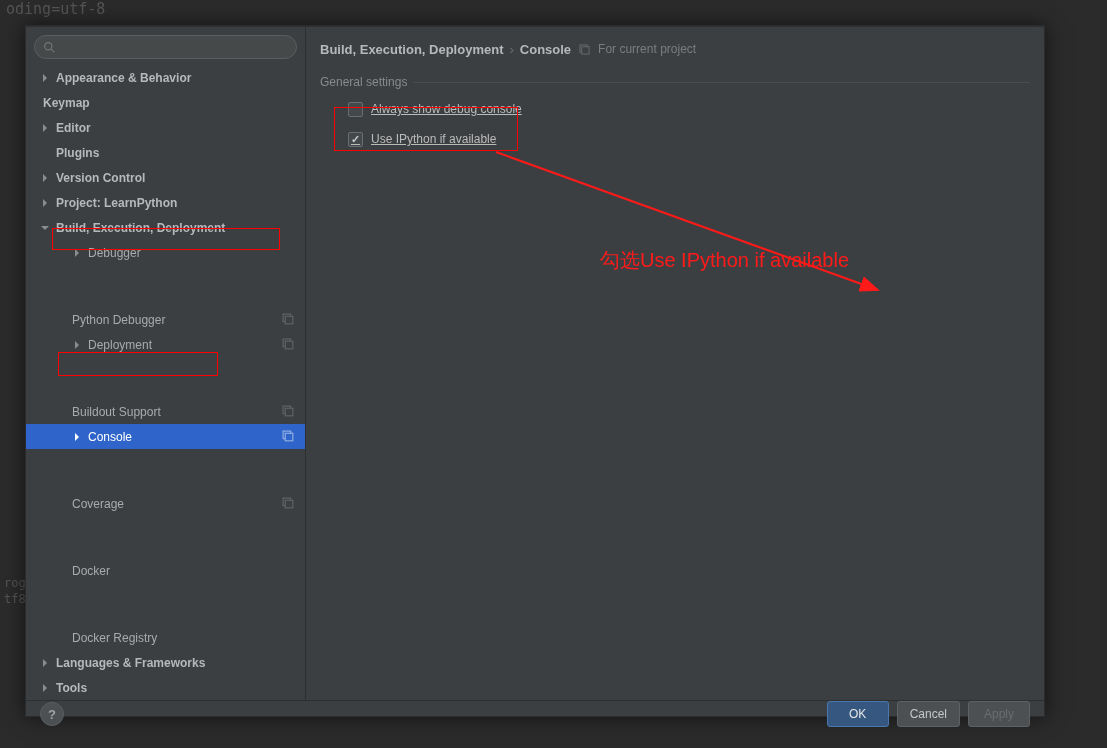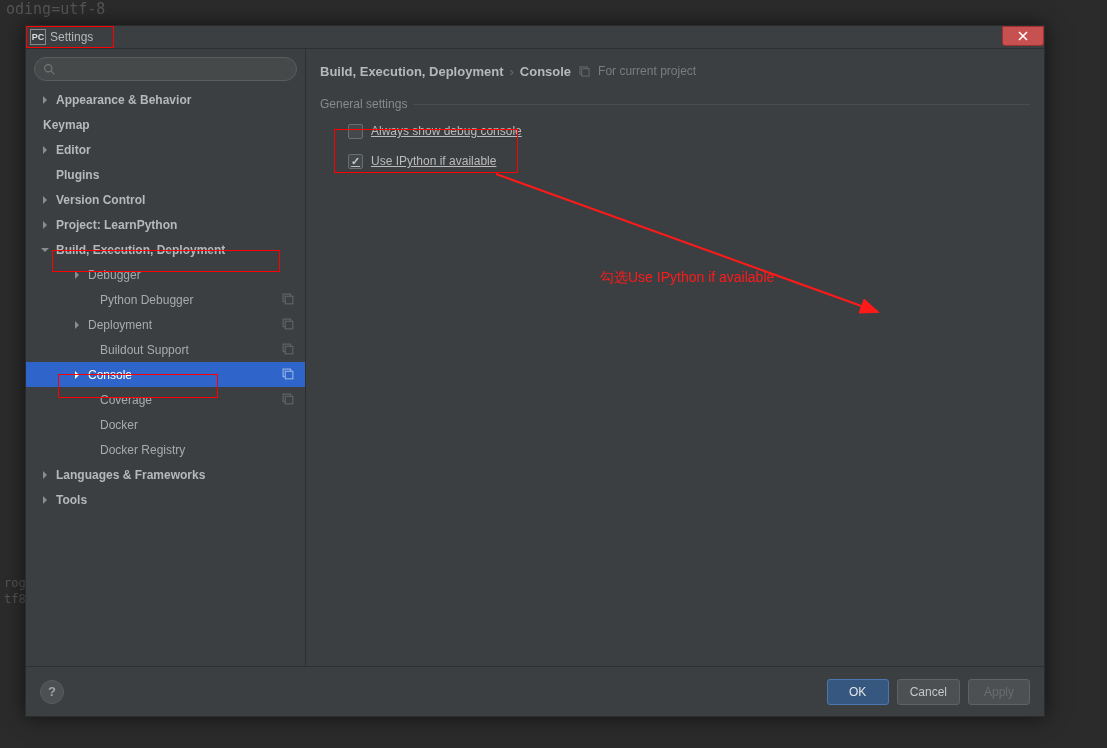--- a/index.html
+++ b/index.html
@@ -127,21 +127,21 @@
     color: #a8abae;
     cursor: pointer;
     position: relative;
   }
   .tree-item .arrow {
     width: 10px; height: 10px;
     margin-right: 6px;
     flex-shrink: 0;
   }
   .tree-item.depth-1 { padding-left: 46px; }
-  .tree-item.depth-1.no-arrow { padding-left: 74px; }
+  .tree-item.depth-1.no-arrow { padding-left: 46px; margin-top: 42px; }
   .tree-item.bold > .label { font-weight: bold; color: #b5b9bc; }
   .tree-item.selected {
     background: #2f65ca;
     color: #ffffff;
   }
   .tree-item.selected .label { color: #fff; }
   .tree-item .label { flex: 1; }
   .tree-item .copy-icon {
     width: 13px; height: 13px;
     margin-right: 10px;
@@ -224,21 +224,21 @@
     position: absolute;
     left: 28px; top: 80px;
     width: 184px; height: 44px;
     border: 1px solid #ff0000;
     pointer-events: none;
   }
   .annotation {
     position: absolute;
     left: 294px; top: 220px;
     color: #ff1a1a;
-    font-size: 14px;
+    font-size: 20px;
   }
   .arrow-svg {
     position: absolute;
     left: 140px; top: 105px;
     width: 450px; height: 200px;
     pointer-events: none;
   }
   
   .dialog-footer {
     height: 50px;
@@ -285,30 +285,20 @@
 <body>
 
 <div class="background-text">oding=utf-8</div>
 <div class="bg-lower">
   <div>rog</div>
   <div>tf8</div>
 </div>
 
 <div class="dialog">
 
-  <div class="titlebar">
-    <div class="pc-icon">PC</div>
-    <div class="title">Settings</div>
-    <div class="close-btn">
-      <svg width="10" height="10" viewBox="0 0 10 10">
-        <path d="M1 1 L9 9 M9 1 L1 9" stroke="#fff" stroke-width="1.6"></path>
-      </svg>
-    </div>
-    <div class="red-box-title"></div>
-  </div>
 
   <div class="dialog-body">
 
     <div class="sidebar">
       <div class="search-wrap">
         <div class="search-box" placeholder="">
           <svg viewBox="0 0 16 16">
             <circle cx="6.5" cy="6.5" r="4.5" fill="none" stroke="#777" stroke-width="1.4"></circle>
             <line x1="10" y1="10" x2="14" y2="14" stroke="#777" stroke-width="1.4"></line>
           </svg>

